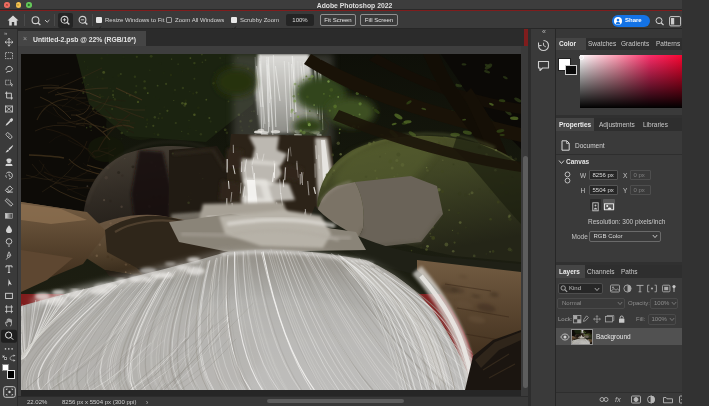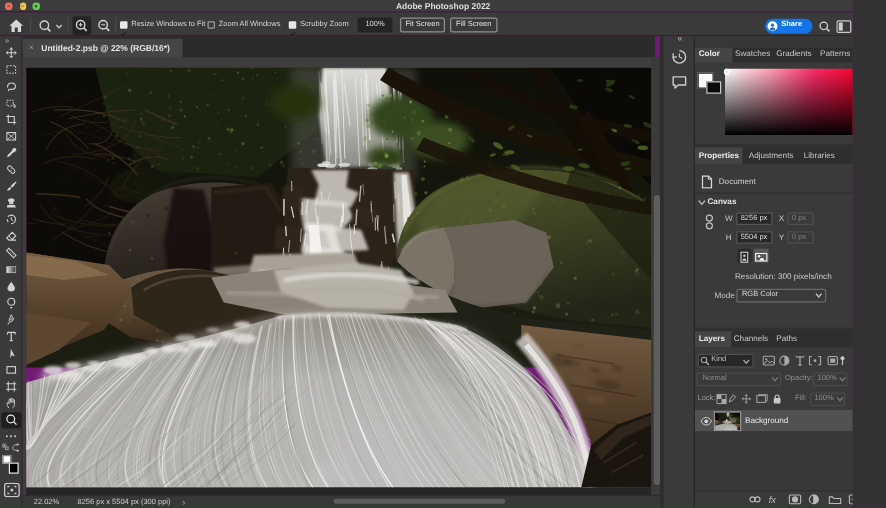--- a/index.html
+++ b/index.html
@@ -1,13 +1,13 @@
 <!DOCTYPE html>
 <html><head><meta charset="utf-8"><style>*{margin:0;padding:0;box-sizing:border-box}html,body{width:709px;height:406px;overflow:hidden;background:#323232;font-family:"Liberation Sans",sans-serif;}.abs{position:absolute}.t6{font-size:6px;color:#d6d6d6;white-space:nowrap}.t65{font-size:6.5px;color:#c8c8c8;white-space:nowrap}</style></head><body>
-<div class="abs" style="left:0;top:0;width:682px;height:406px;background:#701a75;overflow:hidden">
+<div class="abs" style="left:0;top:0;width:682px;height:406px;background:#7f1d1d;overflow:hidden">
     <div class="abs" style="left:0;top:0;width:709px;height:10px;background:#3d3d3d;border-bottom:1px solid #2a2a2a">
       <div class="abs" style="left:4.2px;top:2.4px;width:5.4px;height:5.4px;border-radius:50%;background:#ee6c60"></div>
       <div class="abs" style="left:15.5px;top:2.4px;width:5.4px;height:5.4px;border-radius:50%;background:#f5c351"></div>
       <div class="abs" style="left:26.3px;top:2.4px;width:5.4px;height:5.4px;border-radius:50%;background:#65c95a"></div>
       <svg class="abs" style="left:4.2px;top:2.4px" width="28" height="6" viewBox="0 0 28 6">
         <path d="M2,2 L3.8,3.8 M3.8,2 L2,3.8" stroke="#8c3a2e" stroke-width="0.7"></path>
         <path d="M12.5,2.9 L15.1,2.9" stroke="#96751f" stroke-width="0.8"></path>
         <path d="M24.8,1.5 L23.4,2.9 L24.8,4.3 L26.2,2.9 Z" fill="#266b26"></path>
       </svg>
       <div class="abs" style="left:0;right:0;top:1.6px;text-align:center;font-size:6.8px;color:#dedede;font-weight:bold">Adobe Photoshop 2022</div>

